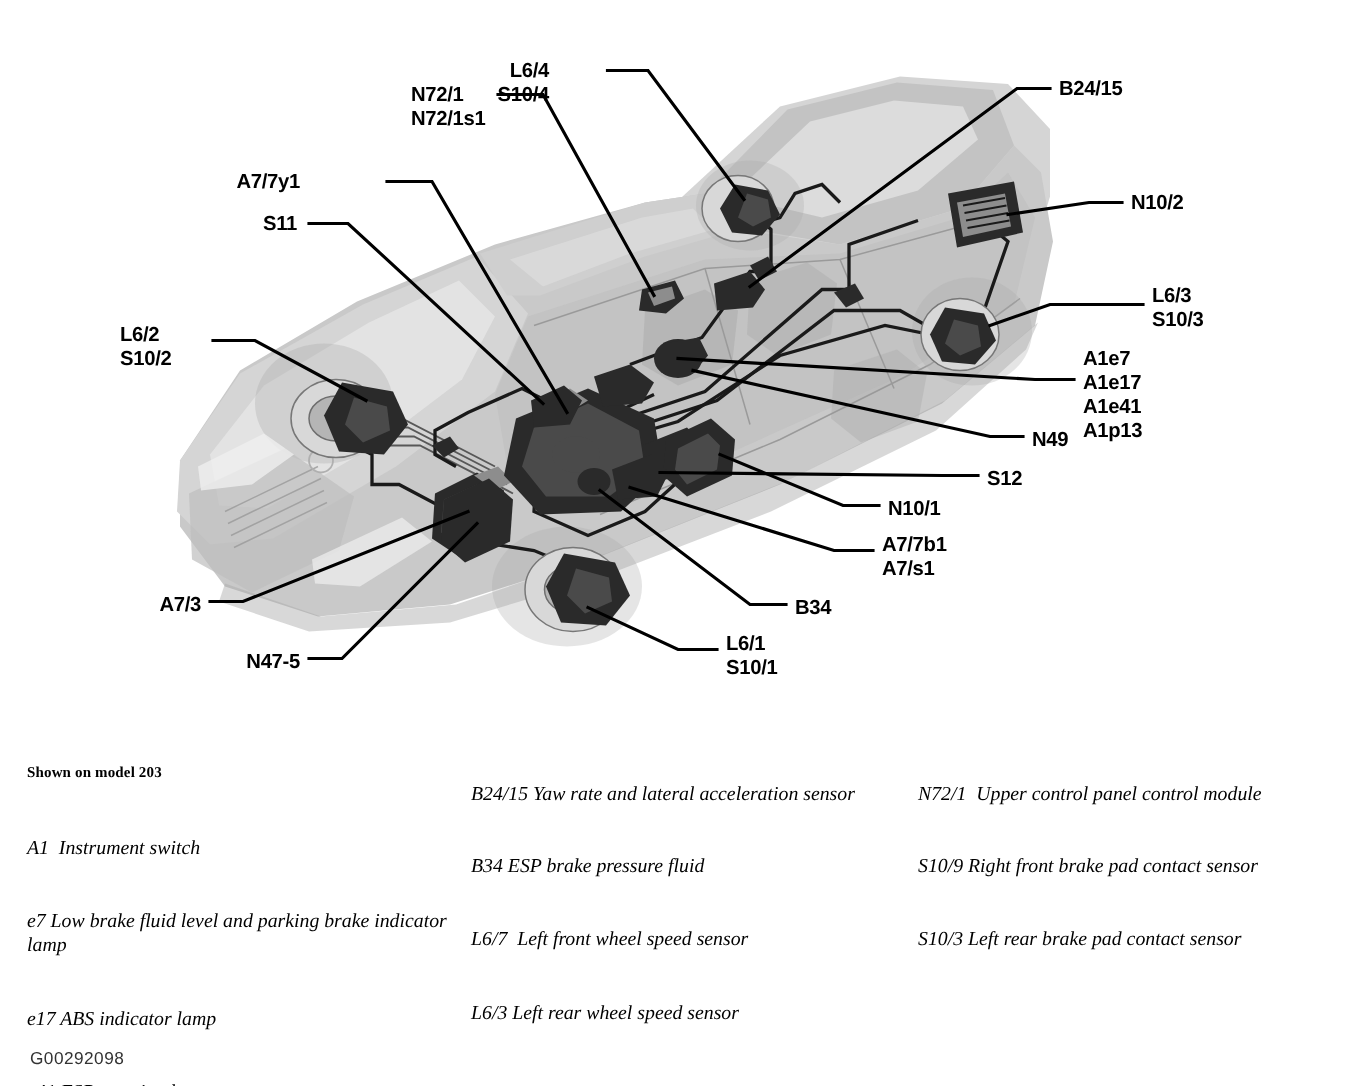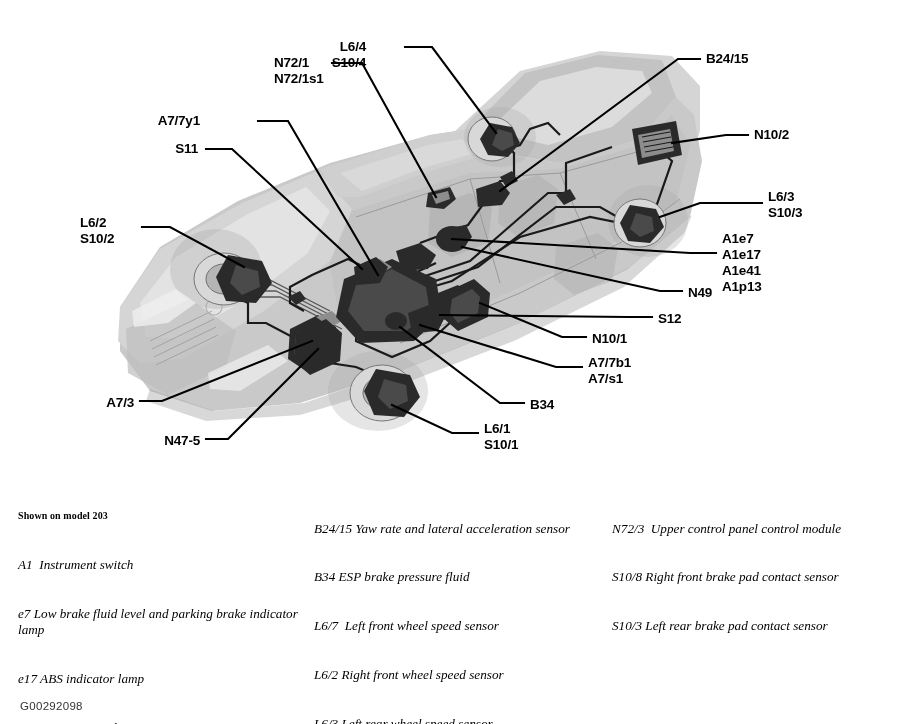--- a/index.html
+++ b/index.html
@@ -354,32 +354,31 @@
     
     
     
     
   </div>
 
   <div class="legcol" id="legcol2">
     <span class="legitem">B24/15 Yaw rate and lateral acceleration sensor</span>
     <span class="legitem">B34 ESP brake pressure fluid</span>
     <span class="legitem">L6/7  Left front wheel speed sensor</span>
-    <span class="legitem">L6/2 Right front wheel speed sensor</span>
     <span class="legitem">L6/3 Left rear wheel speed sensor</span>
     
     
     
     
     
   </div>
 
   <div class="legcol" id="legcol3">
-    <span class="legitem">N72/3  Upper control panel control module</span>
-    <span class="legitem">S10/8 Right front brake pad contact sensor</span>
+    <span class="legitem">N72/1  Upper control panel control module</span>
+    <span class="legitem">S10/9 Right front brake pad contact sensor</span>
     <span class="legitem">S10/3 Left rear brake pad contact sensor</span>
     
     
     
   </div>
 
 </div>
 
 <div id="footercode">G00292098</div>
 

